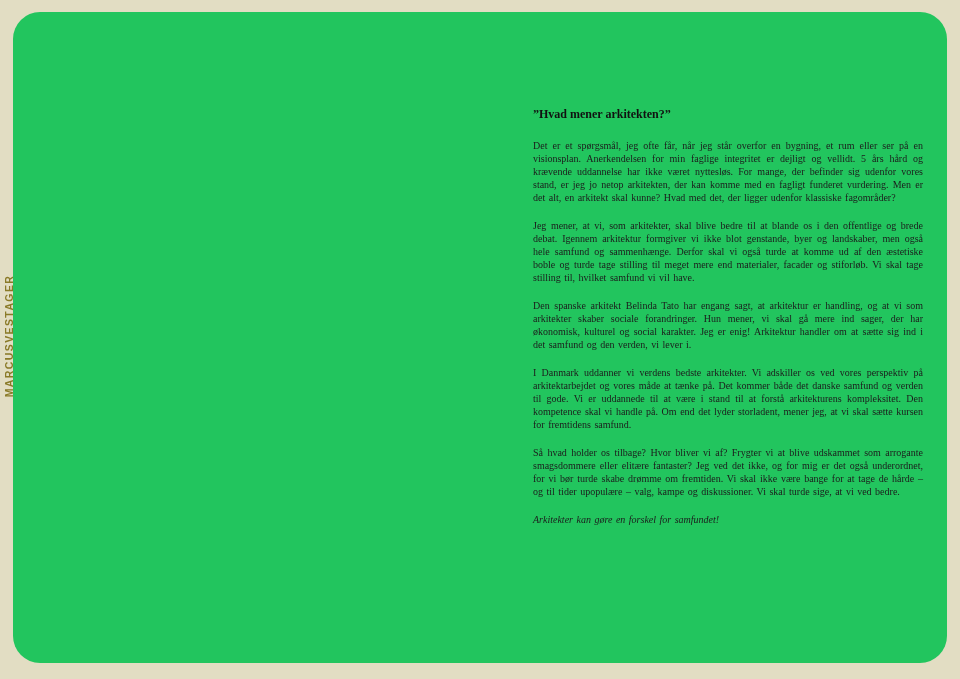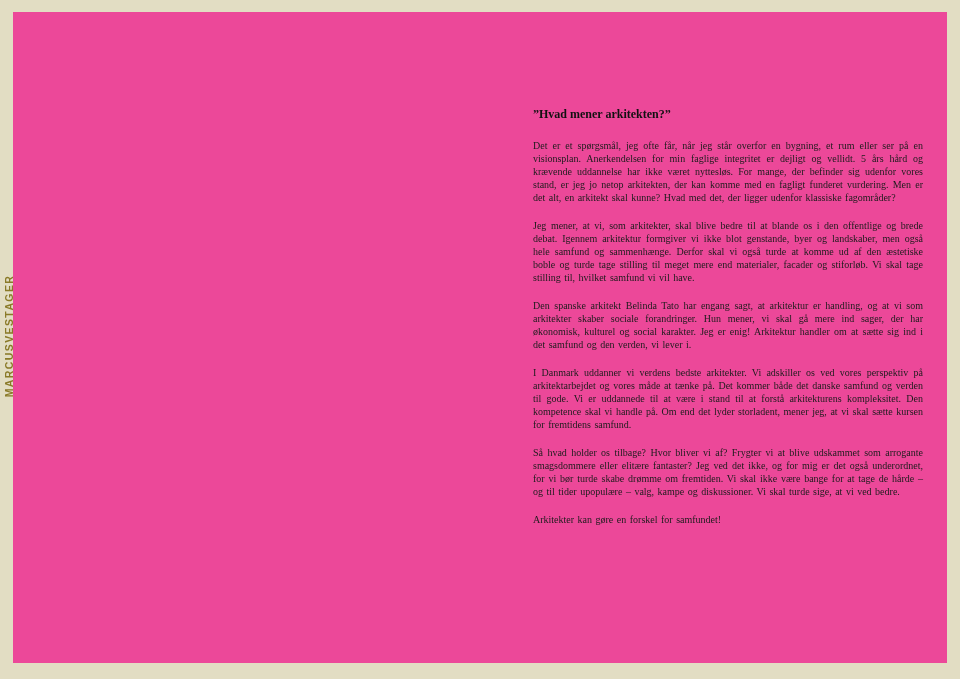--- a/index.html
+++ b/index.html
@@ -13,21 +13,22 @@
     overflow: hidden;
     position: relative;
     font-family: "Liberation Serif", serif;
   }
   .page {
     position: absolute;
     left: 13px;
     top: 12px;
     width: 934px;
     height: 651px;
-    background: #ec4899;
+    background: #22c55e;
+    border-radius: 27px;
   }
   .spine-label {
     position: absolute;
     left: -56px;
     top: 330px;
     width: 130px;
     text-align: center;
     transform: rotate(-90deg);
     transform-origin: center center;
     font-family: "Liberation Sans", sans-serif;
@@ -54,20 +55,21 @@
   .article p {
     font-size: 10px;
     line-height: 13px;
     margin: 0 0 15px 0;
     text-align: justify;
     text-align-last: left;
     word-spacing: 1px;
   }
   .article p:last-child {
     margin-bottom: 0;
+    font-style: italic;
   }
 </style>
 </head>
 <body>
 
 <div class="spine-label">MARCUSVESTAGER</div>
 
 <div class="page">
   <div class="article">
     <h1 class="article-title">”Hvad mener arkitekten?”</h1>

